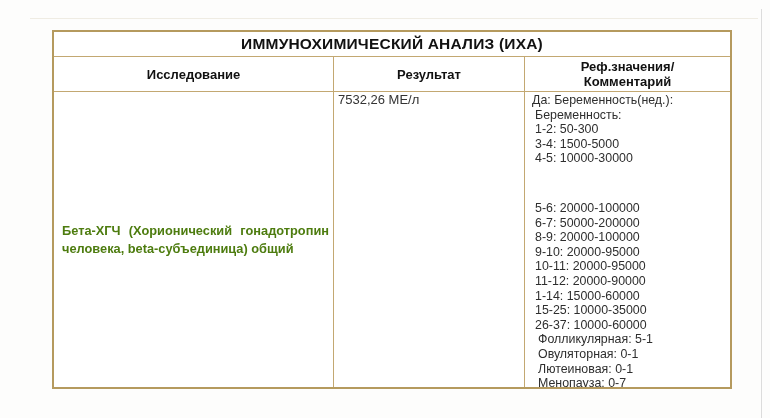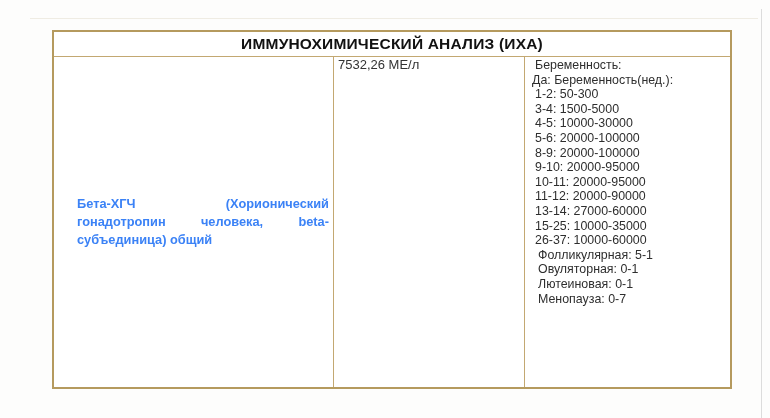--- a/index.html
+++ b/index.html
@@ -58,22 +58,22 @@
     font-size: 13px; font-weight: bold; color: #111;
     text-align: center; line-height: 15px;
   }
   .header-cell .pre-line { white-space: pre-line; }
 
   .cell-test {
     display: flex; align-items: center;
     padding: 0 4px 0 8px;
   }
   .cell-test .test-name {
-    font-size: 12.8px; font-weight: bold; color: #3b82f6;
-    line-height: 18px; text-align: justify; width: 100%; margin-left: 15px;
+    font-size: 12.8px; font-weight: bold; color: #4d7c0f;
+    line-height: 18px; text-align: justify; width: 100%;
   }
   .cell-result {
     display: flex; 
     padding-left: 4px;
   }
   .cell-result .result-value {
     font-size: 13px; color: #333; white-space: nowrap;
   }
   .cell-ref {
     padding-top: 1px;
@@ -89,40 +89,53 @@
 
 <div class="page-edge-top"></div>
 <div class="page-edge-right"></div>
 
 <div class="doc-table">
 
   <div class="title-row">
     <div class="title">ИММУНОХИМИЧЕСКИЙ АНАЛИЗ (ИХА)</div>
   </div>
 
+  <div class="header-row">
+    <div class="header-cell col-test">
+      <span>Исследование</span>
+    </div>
+    <div class="header-cell col-result">
+      <span>Результат</span>
+    </div>
+    <div class="header-cell col-ref">
+      <span class="pre-line">Реф.значения/
+Комментарий</span>
+    </div>
+  </div>
 
   <div class="body-row">
     <div class="cell-test col-test">
       <div class="test-name">Бета-ХГЧ (Хорионический гонадотропин человека, beta-субъединица) общий</div>
     </div>
     <div class="cell-result col-result">
       <div class="result-value">7532,26 МЕ/л</div>
     </div>
     <div class="cell-ref col-ref">
+        <div class="ref-line" style="padding-left: 7px;">Да: Беременность(нед.):</div>
         <div class="ref-line" style="padding-left: 10px;">Беременность:</div>
-        <div class="ref-line" style="padding-left: 7px;">Да: Беременность(нед.):</div>
         <div class="ref-line" style="padding-left: 10px;">1-2: 50-300</div>
         <div class="ref-line" style="padding-left: 10px;">3-4: 1500-5000</div>
         <div class="ref-line" style="padding-left: 10px;">4-5: 10000-30000</div>
-        <div class="ref-line" style="padding-left: 10px;">5-6: 20000-100000</div>
+        <div class="ref-line" style="padding-left: 10px; margin-top: 35px;">5-6: 20000-100000</div>
+        <div class="ref-line" style="padding-left: 10px;">6-7: 50000-200000</div>
         <div class="ref-line" style="padding-left: 10px;">8-9: 20000-100000</div>
         <div class="ref-line" style="padding-left: 10px;">9-10: 20000-95000</div>
         <div class="ref-line" style="padding-left: 10px;">10-11: 20000-95000</div>
         <div class="ref-line" style="padding-left: 10px;">11-12: 20000-90000</div>
-        <div class="ref-line" style="padding-left: 10px;">13-14: 27000-60000</div>
+        <div class="ref-line" style="padding-left: 10px;">1-14: 15000-60000</div>
         <div class="ref-line" style="padding-left: 10px;">15-25: 10000-35000</div>
         <div class="ref-line" style="padding-left: 10px;">26-37: 10000-60000</div>
         <div class="ref-line" style="padding-left: 13px;">Фолликулярная: 5-1</div>
         <div class="ref-line" style="padding-left: 13px;">Овуляторная: 0-1</div>
         <div class="ref-line" style="padding-left: 13px;">Лютеиновая: 0-1</div>
         <div class="ref-line" style="padding-left: 13px;">Менопауза: 0-7</div>
       </div>
   </div>
 
 </div>

